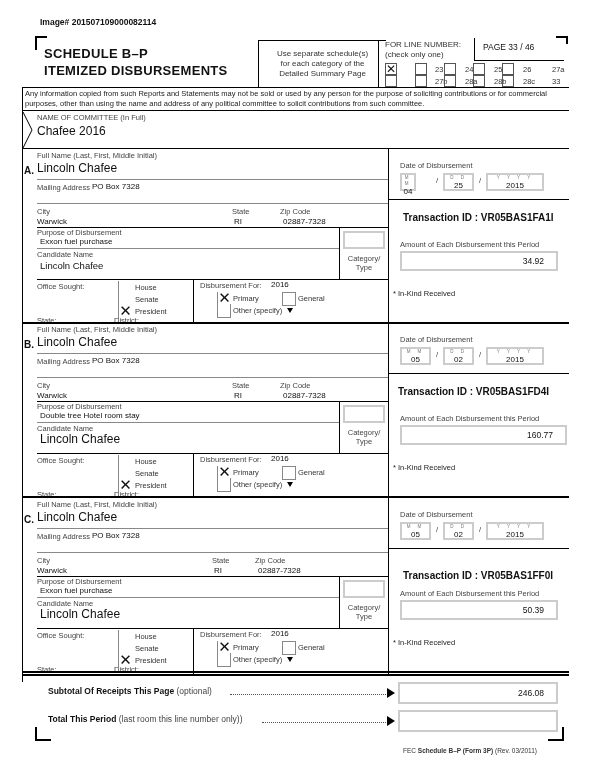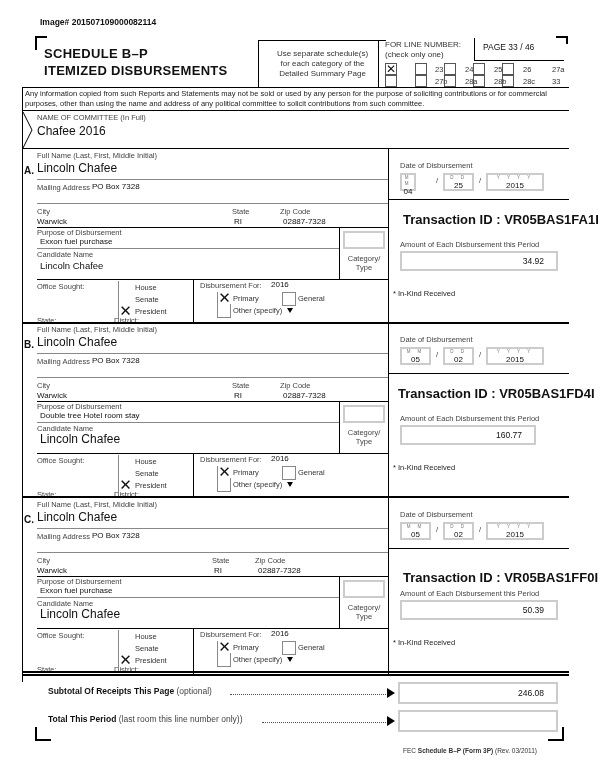--- a/index.html
+++ b/index.html
@@ -30,21 +30,21 @@
   .lbl { font-size: 7.5px; color: #444; }
   .val-lg { font-size: 12px; color: #111; }
   .val-sm { font-size: 8px; color: #111; }
   .sect-letter { font-size: 10px; font-weight: bold; }
   .chk { width: 14px; height: 14px; border: 1px solid #666; font-size: 15px; line-height: 12px; text-align: center; }
   .chk-side { width: 14px; height: 14px; border-left: 1px solid #888; font-size: 15px; line-height: 12px; text-align: center; }
   .gray-box { border: 2px solid #ccc; }
   .datebox { border: 2px solid #ccc; font-size: 8px; text-align: center; }
   .datehint { font-size: 4.5px; color: #777; letter-spacing: 3px; line-height: 6px; }
   .amount-box { border: 2px solid #ccc; font-size: 8.5px; text-align: right; padding-right: 12px; }
-  .txid { font-size: 13px; font-weight: bold; }
+  .txid { font-size: 10px; font-weight: bold; }
   .inkind { font-size: 7.5px; color: #222; }
   .arrow { width: 0; height: 0; border-top: 5px solid transparent; border-bottom: 5px solid transparent; border-left: 8px solid #000; }
   .dots { border-top: 1px dotted #555; }
   .footer { left: 403px; top: 747px; font-size: 6.5px; color: #333; }
   .tri { width: 0; height: 0; border-left: 3px solid transparent; border-right: 3px solid transparent; border-top: 5px solid #000; display: inline-block; margin-left: 5px; }
 </style>
 </head>
 <body>
 
 <div class="abs img-id">Image# 201507109000082114</div>
@@ -218,21 +218,21 @@
     </div>
     <div class="abs datebox" style="left:486px;top:347px;width:58px;height:18px;">
       <div class="datehint">Y Y Y Y</div>
       <div>2015</div>
     </div>
     <div class="abs lbl" style="left:436px;top:350px;">/</div>
     <div class="abs lbl" style="left:479px;top:350px;">/</div>
     <div class="abs hr" style="left:388px;top:373px;width:181px;"></div>
     <div class="abs txid" style="left:398px;top:386px;">Transaction ID : VR05BAS1FD4I</div>
     <div class="abs lbl" style="left:400px;top:414px;font-size:7.5px;">Amount of Each Disbursement this Period</div>
-    <div class="abs amount-box" style="left:400px;top:425px;width:136px;height:20px;line-height:16px;">160.77</div>
+    <div class="abs amount-box" style="left:400px;top:425px;width:167px;height:20px;line-height:16px;">160.77</div>
     <div class="abs inkind" style="left:393px;top:463px;">* In-Kind Received</div>
     <div class="abs " style="left:388px;top:497px;height:177px;border-left:1px solid #000;"></div>
     <div class="abs lbl" style="left:37px;top:500px;">Full Name (Last, First, Middle Initial)</div>
     <div class="abs sect-letter" style="left:24px;top:514px;">C.</div>
     <div class="abs val-lg" style="left:37px;top:510px;">Lincoln Chafee</div>
     <div class="abs hr-gray" style="left:37px;top:528px;width:351px;"></div>
     <div class="abs lbl" style="left:37px;top:532px;">Mailing Address</div>
     <div class="abs val-sm" style="left:92px;top:531px;">PO Box 7328</div>
     <div class="abs hr-gray" style="left:37px;top:552px;width:351px;"></div>
     <div class="abs lbl" style="left:37px;top:556px;">City</div>

